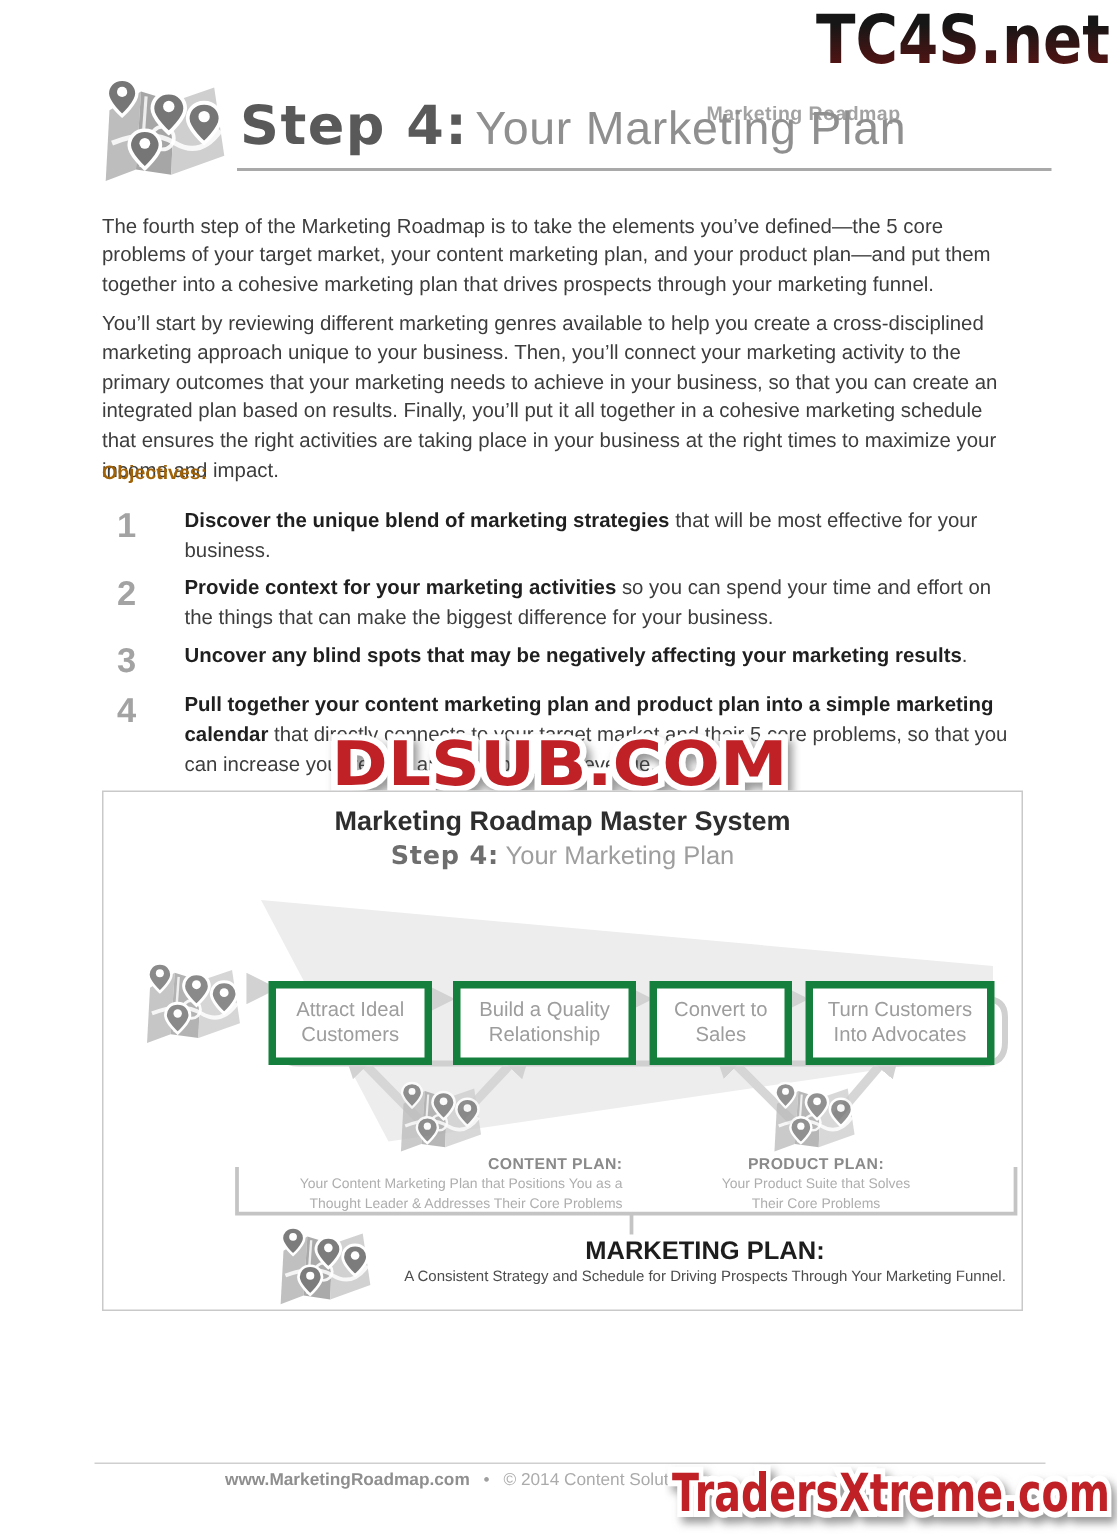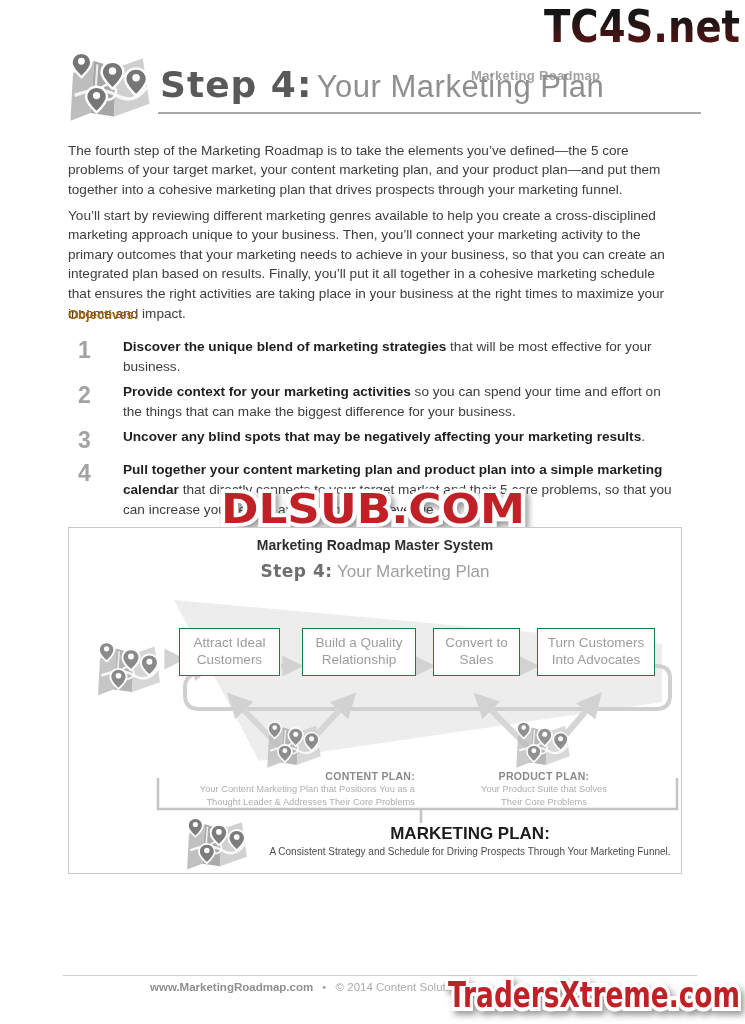--- a/index.html
+++ b/index.html
@@ -31,26 +31,26 @@
 
   
   .wm-mid{position:absolute;left:212px;top:479px;}
   .wm-bot{position:absolute;left:443px;top:967px;}
   .wm-red{fill:#bf2127;stroke:#ffffff;stroke-width:8px;paint-order:stroke;
           font-family:"DejaVu Sans",sans-serif;font-weight:900;
           filter:drop-shadow(3px 4px 3px rgba(70,70,70,.55));}
 
   
   .diagram{position:absolute;left:68px;top:527px;width:612px;height:345px;border:1px solid #c9c9c9;background:#fff;}
-  .dtitle{position:absolute;left:0;top:9px;width:100%;text-align:center;font-size:14px;font-weight:800;color:#2e2e2e;}
+  .dtitle{position:absolute;left:0;top:9px;width:100%;text-align:center;font-size:18px;font-weight:800;color:#2e2e2e;}
   .dsub{position:absolute;left:0;top:33px;width:100%;text-align:center;white-space:nowrap;}
   .dsub .s1{font-family:"DejaVu Sans",sans-serif;font-size:17px;font-weight:800;color:#6e6e6e;letter-spacing:.5px;}
   .dsub .s2{font-size:17px;color:#9e9e9e;}
   .dsvg{position:absolute;left:0;top:0;width:612px;height:345px;}
-  .dbox{position:absolute;top:100px;height:46px;background:#fff;border:1px solid #15803d;
+  .dbox{position:absolute;top:126px;height:46px;background:#fff;border:5px solid #15803d;
         color:#9d9d9d;font-size:13.5px;line-height:1.25;display:flex;align-items:center;
         justify-content:center;text-align:center;}
   #dbox1{left:110px;width:99px;}
   #dbox2{left:233px;width:112px;}
   #dbox3{left:364px;width:85px;}
   #dbox4{left:468px;width:116px;}
   .icon-sm{position:absolute;width:62px;height:50px;opacity:.8;}
   #icon-core{left:18px;top:112px;width:84px;height:58px;opacity:.85;}
   #icon-content{left:194px;top:192px;}
   #icon-product{left:443px;top:192px;}

